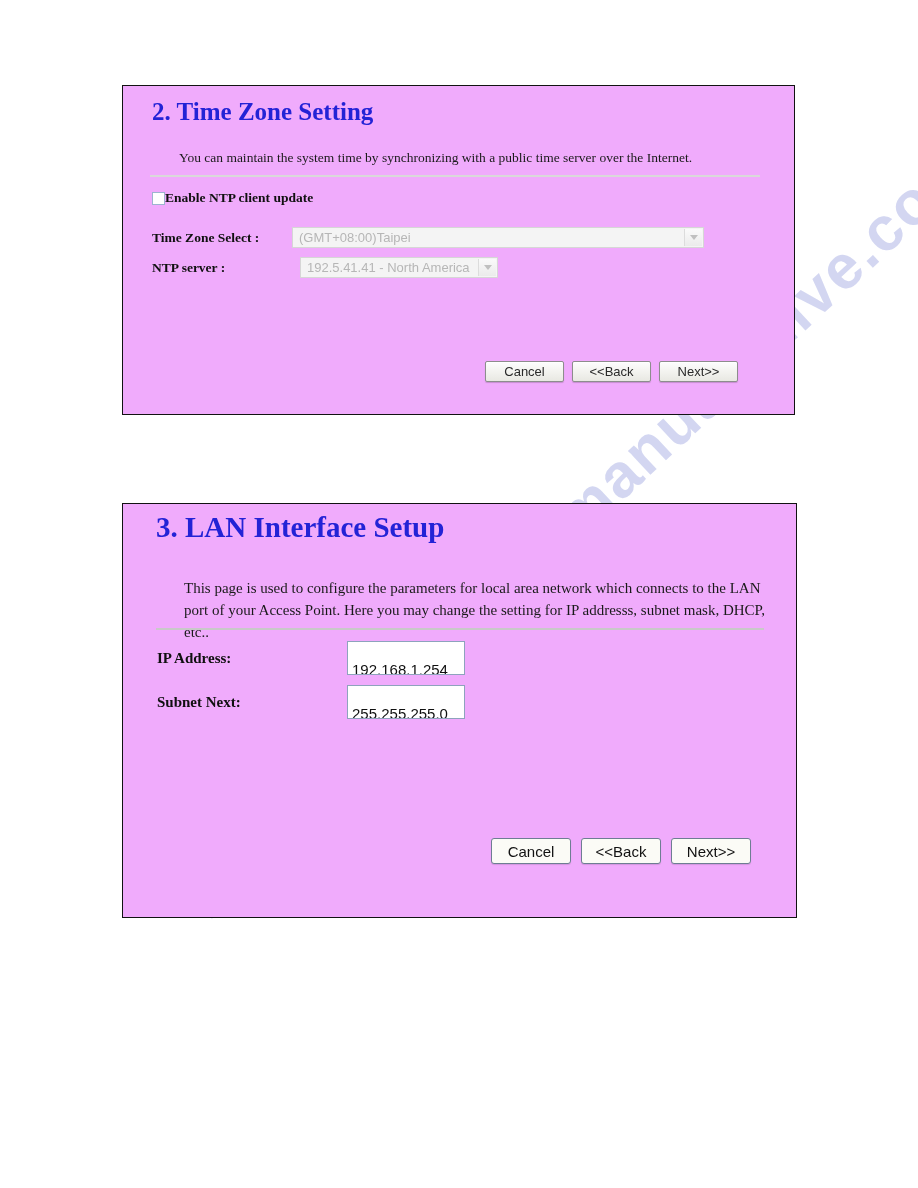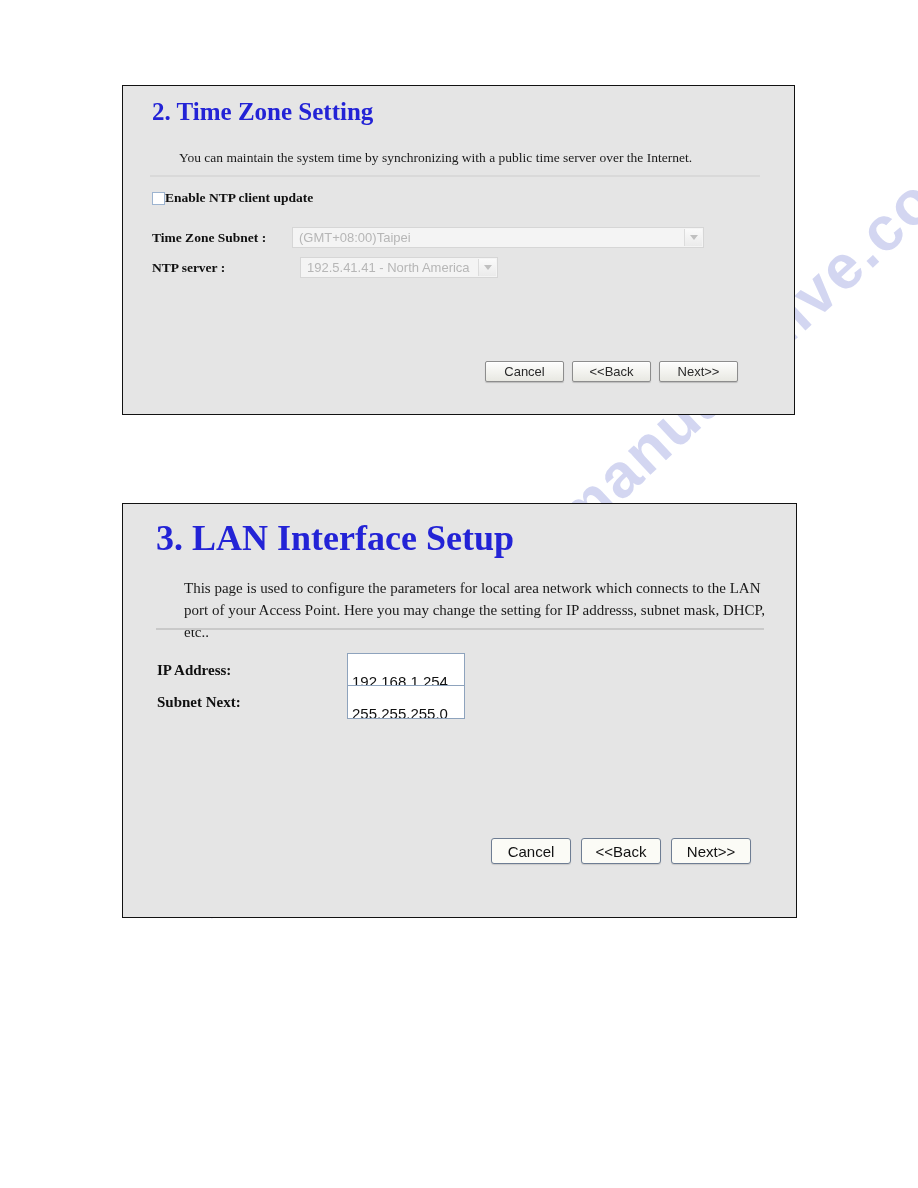--- a/index.html
+++ b/index.html
@@ -45,21 +45,21 @@
     left: 170px;
     top: 880px;
     font-size: 62px;
     transform: rotate(-43deg);
     letter-spacing: 2px;
   }
 
   
   .panel {
     position: absolute;
-    background: #e5e5e5;
+    background: #f0abfc;
     border: 1.5px solid #121212;
     box-sizing: border-box;
     z-index: 10;
   }
   #panel-timezone {
     left: 122px;
     top: 85px;
     width: 673px;
     height: 330px;
   }
@@ -84,22 +84,22 @@
     font-weight: bold;
     white-space: nowrap;
   }
   #panel-timezone .panel-title {
     left: 29px;
     top: 12px;
     font-size: 25px;
   }
   #panel-lan .panel-title {
     left: 33px;
-    top: 13px;
-    font-size: 36px;
+    top: 7px;
+    font-size: 29px;
   }
 
   
   .panel-desc {
     position: absolute;
     color: #1a1a1a;
     font-family: "Liberation Serif", serif;
     font-size: 13.5px;
     line-height: 19px;
     margin-left: 27px;
@@ -211,21 +211,21 @@
   }
   .select-arrow::after {
     content: "";
     width: 0; height: 0;
     border-left: 4px solid transparent;
     border-right: 4px solid transparent;
     border-top: 5px solid #c0c0c0;
   }
 
   
-  #row-ip     { left: 34px; top: 149px; }
+  #row-ip     { left: 34px; top: 137px; }
   #row-subnet { left: 34px; top: 181px; }
   #row-ip .field-label,
   #row-subnet .field-label { font-size: 15px; width: 190px; }
 
   .text-input {
     width: 118px;
     height: 25px;
     box-sizing: border-box;
     border: 1px solid #8ea3bd;
     background: #ffffff;
@@ -303,21 +303,21 @@
     <div class="panel-desc">You can maintain the system time by synchronizing with a public time server over the Internet.</div>
 
     <div class="divider"></div>
 
     <div class="checkbox-row">
       <span class="checkbox-box"></span>
       <span class="checkbox-label">Enable NTP client update</span>
     </div>
 
     <div class="form-row" id="row-timezone">
-      <span class="field-label">Time Zone Subnet :</span>
+      <span class="field-label">Time Zone Select :</span>
       <div class="select-disabled" id="select-timezone">
         <span>(GMT+08:00)Taipei</span>
         <span class="select-arrow"></span>
       </div>
     </div>
 
     <div class="form-row" id="row-ntp">
       <span class="field-label">NTP server :</span>
       <div class="select-disabled" id="select-ntp">
         <span>192.5.41.41 - North America</span>

